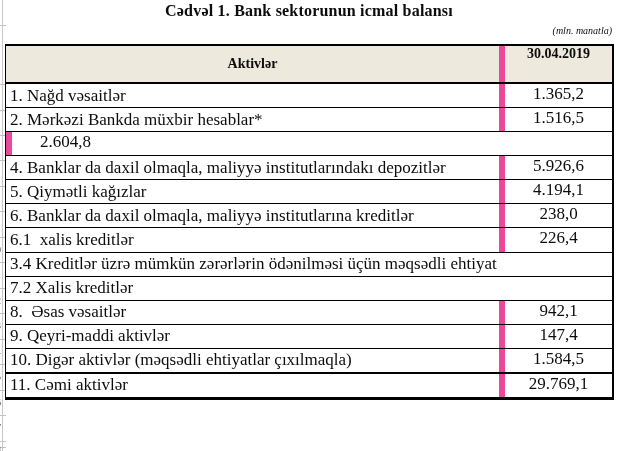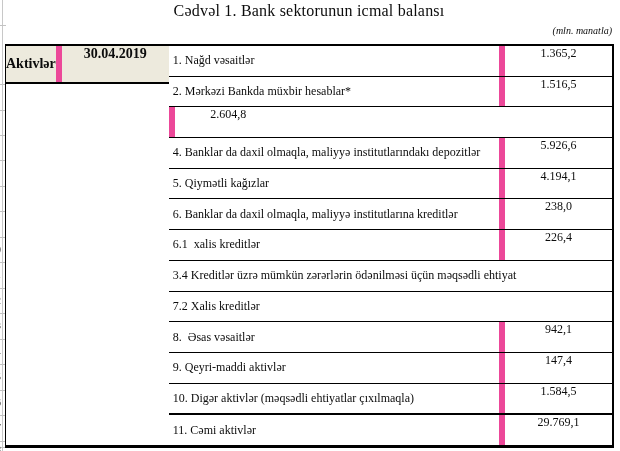--- a/index.html
+++ b/index.html
@@ -36,55 +36,55 @@
     position: absolute; left: -4px;
     font-family: "Liberation Serif", serif;
     font-size: 10px; line-height: 10px;
     color: #3a3a3a;
   }
 
   
   .doc-title {
     position: absolute; left: 6px; top: 2px; width: 606px;
     text-align: center;
-    font-size: 16px; font-weight: normal;
+    font-size: 16px; font-weight: bold;
     letter-spacing: 0.2px;
   }
   .unit-note {
     position: absolute; top: 25px; right: 8px;
     font-size: 10px; font-style: italic;
   }
 
   
   .balance-table {
     position: absolute; left: 5px; top: 44px;
-    width: 609px; height: 404px;
+    width: 609px; height: 356px;
     box-sizing: border-box;
     border-top: 2px solid #000;
     border-bottom: 3px solid #000;
     border-left: 1px solid #000;
     border-right: 2px solid #000;
-    display: flex; flex-direction: row;
+    display: flex; flex-direction: column;
     background: #ffffff;
   }
   .thead {
     height: 38px; flex: 0 0 38px;
     box-sizing: border-box;
     border-bottom: 2px solid #000;
     background: #edeadd;
     display: flex;
     font-weight: bold; font-size: 14px;
   }
   .tbody { flex: 1; display: flex; flex-direction: column; }
   .trow {
     flex: 1;
     box-sizing: border-box;
     border-bottom: 1px solid #000;
     display: flex;
-    font-size: 12px;
+    font-size: 17px;
   }
   .trow:last-child { border-bottom: none; }
   .trow.total {
     border-top: 1px solid #000;
     font-weight: normal;
   }
   .c1 {
     flex: 1;
     display: flex; align-items: center;
     padding-left: 4px;

